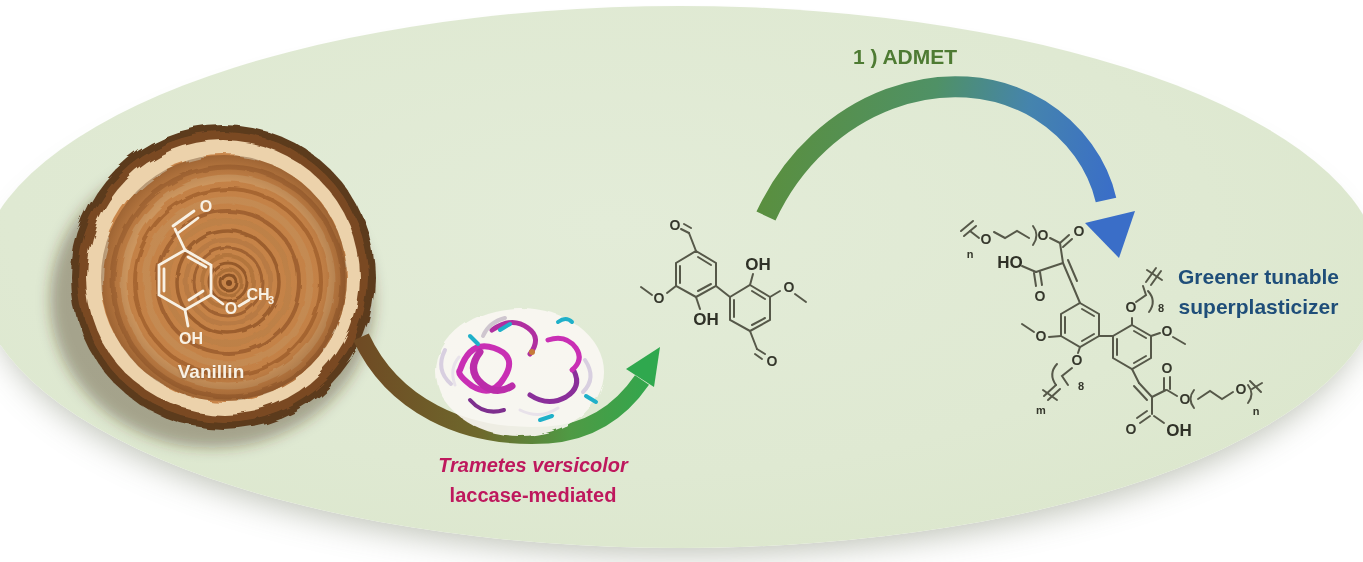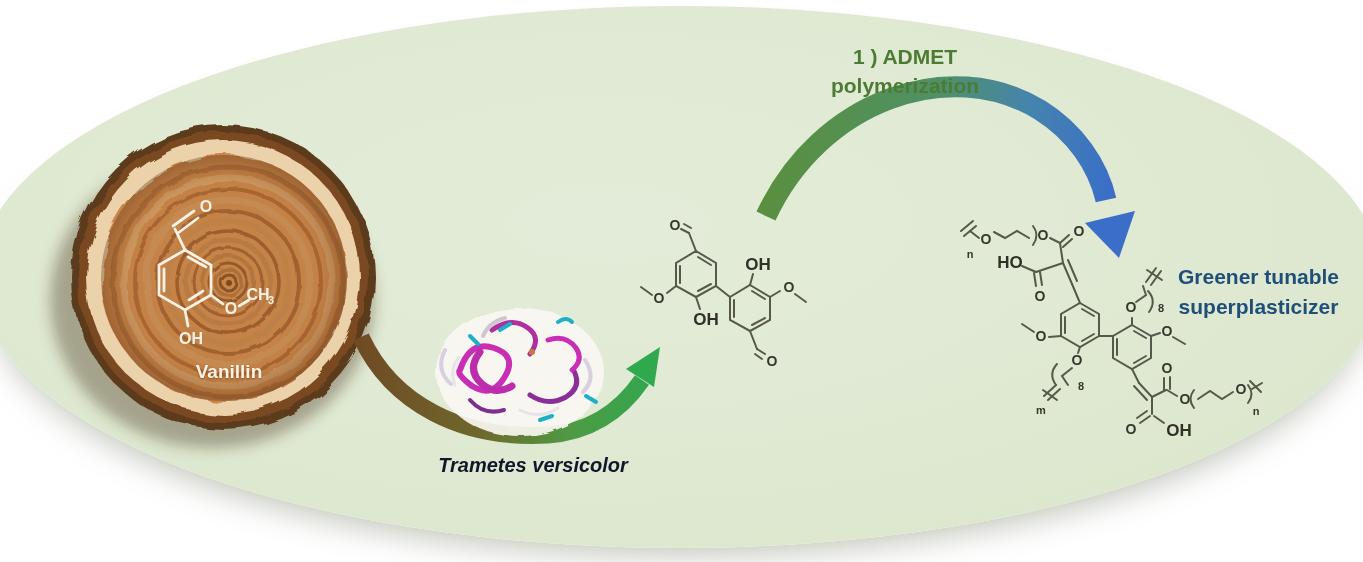--- a/index.html
+++ b/index.html
@@ -8,21 +8,21 @@
   .ellipse-bg{position:absolute;left:-22px;top:6px;width:1404px;height:542px;
           border-radius:50%;
           background:radial-gradient(ellipse at 45% 40%, #e3ecd8 0%, #dfe9d2 55%, #d9e5c9 100%);
           box-shadow:0 20px 32px -14px rgba(110,120,95,0.45);}
   svg{position:absolute;left:0;top:0;}
   .caption{position:absolute;text-align:center;font-weight:bold;z-index:5;}
   .cap-step1{left:790px;top:42px;width:230px;font-size:21px;line-height:29px;}
   .cap-step2{left:763px;top:150px;width:280px;font-size:20px;line-height:29px;}
   .cap-product{left:1146px;top:262px;width:225px;font-size:21px;line-height:30px;}
   .cap-laccase{left:398px;top:450px;width:270px;font-size:20px;line-height:30px;}
-  .cap-vanillin{left:154px;top:361px;width:150px;font-size:19px;color:#f8f1e4;
+  .cap-vanillin{left:136px;top:361px;width:150px;font-size:19px;color:#f8f1e4;
           text-shadow:0 1px 2px rgba(90,50,20,.45);}
   .it{font-style:italic;}
   text{font-family:"Liberation Sans",sans-serif;}
   .atom{font-weight:bold;fill:#35372c;font-size:14px;text-anchor:middle;}
   .atom-big{font-weight:bold;fill:#2f3127;font-size:17px;text-anchor:middle;}
   .atom-sub{font-weight:bold;fill:#35372c;font-size:11px;text-anchor:middle;}
   .watom{font-weight:bold;fill:#f8f1e4;font-size:16px;text-anchor:middle;}
   .watom-sub{font-weight:bold;fill:#f8f1e4;font-size:11px;text-anchor:middle;}
   .bond{stroke:#565849;stroke-width:2;fill:none;stroke-linecap:round;}
   .wbond{stroke:#f8f1e4;stroke-width:2.8;fill:none;stroke-linecap:round;}
@@ -268,28 +268,28 @@
       <line class="bond" x1="1150" y1="416" x2="1140" y2="423"></line>
       <line class="bond" x1="1147" y1="411" x2="1137" y2="418"></line>
       <text class="atom" x="1131" y="434">O</text>
       <line class="bond" x1="1154" y1="416" x2="1164" y2="423"></line>
       <text class="atom-big" x="1179" y="436">OH</text>
     </g>
   </svg>
 
   <div class="caption cap-step1" style="color:#4e7b33">
     <div>1 ) ADMET</div>
-    <div>polymerization</div>
   </div>
 
 
   <div class="caption cap-product" style="color:#1f4e79">
     <div>Greener tunable</div>
     <div>superplasticizer</div>
   </div>
 
-  <div class="caption cap-laccase" style="color:#0f172a">
+  <div class="caption cap-laccase" style="color:#be185d">
     <div class="it">Trametes versicolor</div>
+    <div>laccase-mediated</div>
   </div>
 
   <div class="caption cap-vanillin">Vanillin</div>
 
 </div>
 
 </body></html>

